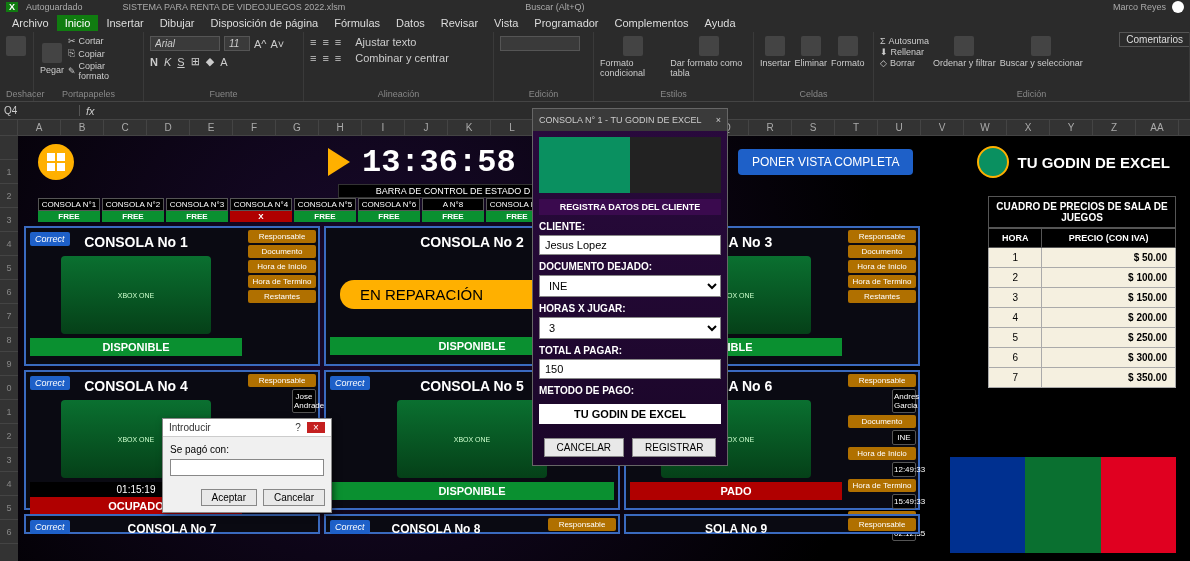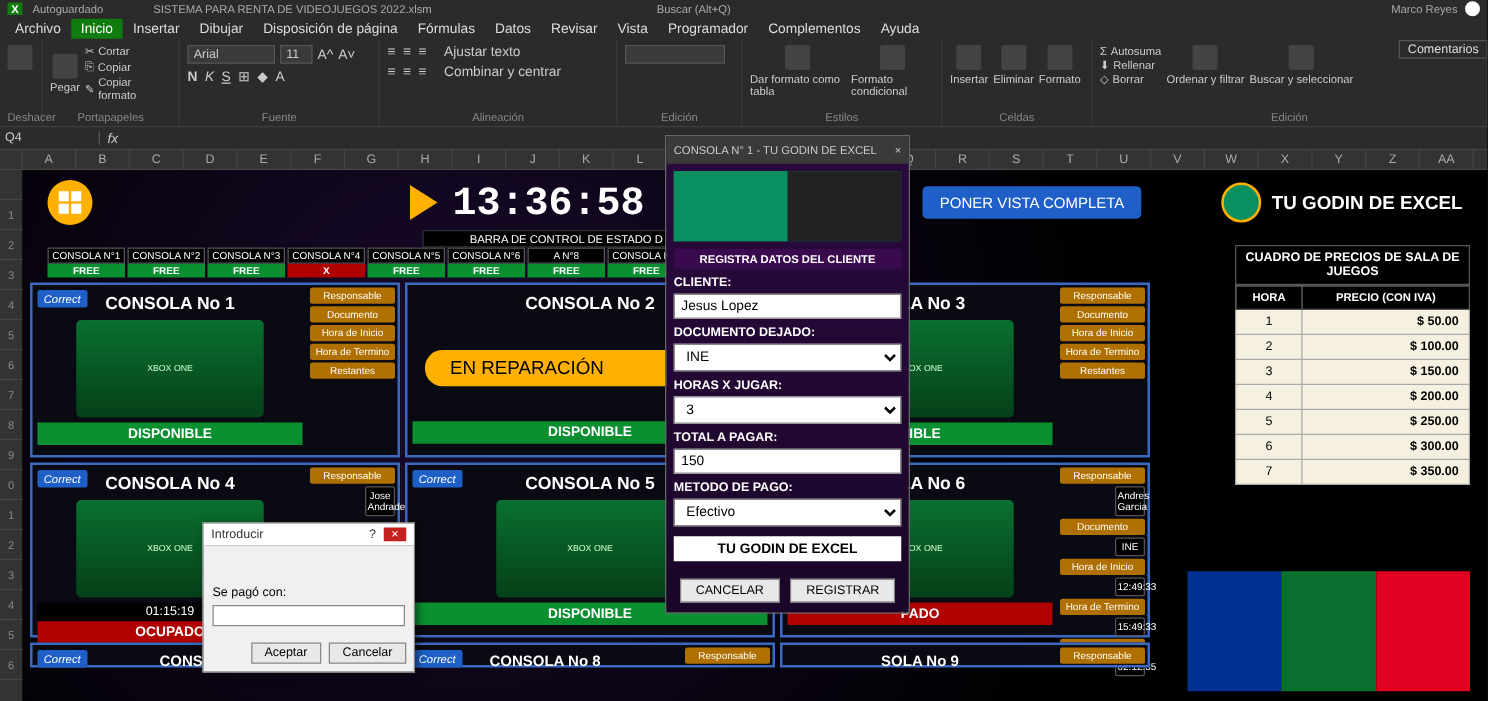--- a/index.html
+++ b/index.html
@@ -19,21 +19,21 @@
 .menubar .comentarios { border: 1px solid #555; padding: 1px 6px; font-size: 10px; margin-top: 32px; }
 
 
 .ribbon { height: 70px; background: #2b2b2b; border-bottom: 1px solid #444; display: flex; }
 .ribbon-group { border-right: 1px solid #3a3a3a; padding: 4px 6px 2px; display: flex; flex-direction: column; justify-content: space-between; }
 .ribbon-group .label { text-align: center; font-size: 9px; color: #888; }
 .ribbon-btn { display: flex; flex-direction: column; align-items: center; gap: 2px; font-size: 9px; color: #ccc; }
 .ribbon-icon { width: 20px; height: 20px; background: #444; border-radius: 2px; }
 .ribbon-row { display: flex; gap: 4px; align-items: center; }
 .ribbon-small { font-size: 9px; color: #ccc; display: flex; align-items: center; gap: 3px; }
-.font-sel { background: #3a3a3a; border: 1px solid #555; color: #ccc; font-size: 10px; padding: 1px 4px; }
+.font-sel { background: #3a3a3a; border: 1px solid #555; color: #ccc; font-size: 10px; padding: 1px 4px; font-style: italic; }
 
 
 .formulabar { height: 18px; background: #2b2b2b; border-bottom: 1px solid #444; display: flex; align-items: center; }
 .namebox { width: 80px; border-right: 1px solid #555; padding: 0 4px; font-size: 10px; }
 .fx { padding: 0 6px; font-style: italic; }
 
 
 .colheaders { height: 16px; background: #333; display: flex; border-bottom: 1px solid #444; font-size: 10px; }
 .colheaders div { border-right: 1px solid #444; text-align: center; line-height: 16px; color: #aaa; }
 .rowhead { width: 18px; background: #333; border-right: 1px solid #444; }
@@ -109,21 +109,21 @@
 .form-label { color: #fff; font-size: 10px; font-weight: bold; margin: 6px 0 3px; }
 .form-input { width: 100%; background: #fff; border: 1px solid #888; padding: 3px 5px; font-size: 11px; }
 .form-footer-brand { background: #fff; color: #000; text-align: center; font-weight: bold; padding: 4px; margin-top: 8px; font-size: 11px; }
 .form-btns { display: flex; gap: 8px; padding: 8px; justify-content: center; }
 .form-btns button { background: #e8e8e8; border: 1px solid #888; padding: 3px 12px; font-size: 10px; cursor: pointer; }
 
 
 .input-dialog { position: absolute; top: 418px; left: 162px; width: 170px; background: #f0f0f0; border: 1px solid #888; z-index: 200; box-shadow: 2px 2px 6px rgba(0,0,0,.5); }
 .input-dialog .dlg-title { background: #fff; color: #333; font-size: 10px; padding: 3px 6px; display: flex; justify-content: space-between; border-bottom: 1px solid #ccc; }
 .input-dialog .dlg-close { background: #c42020; color: #fff; width: 18px; text-align: center; cursor: pointer; }
-.input-dialog .dlg-body { padding: 7px; color: #000; margin-top: 25px; }
+.input-dialog .dlg-body { padding: 7px; color: #000; }
 .input-dialog .dlg-label { font-size: 10px; margin-bottom: 4px; }
 .input-dialog input { width: 100%; border: 1px solid #888; padding: 2px; font-size: 10px; }
 .input-dialog .dlg-btns { text-align: right; padding: 6px; display: flex; justify-content: flex-end; gap: 6px; }
 .input-dialog .dlg-btns button { background: #e8e8e8; border: 1px solid #888; padding: 2px 10px; font-size: 10px; cursor: pointer; }
 </style>
 </head>
 <body>
 
 <div class="titlebar">
   <span class="xl">X</span>
@@ -221,25 +221,25 @@
   <div class="ribbon-group" style="width:100px">
     <div class="ribbon-row">
         <input class="font-sel" style="width: 80px;">
       </div>
     <div class="label">Edición</div>
   </div>
   <div class="ribbon-group" style="width:160px">
     <div class="ribbon-row">
       <div class="ribbon-btn">
           <div class="ribbon-icon"></div>
+          <span>Formato condicional</span>
+        </div>
+      <div class="ribbon-btn">
+          <div class="ribbon-icon"></div>
           <span>Dar formato como tabla</span>
-        </div>
-      <div class="ribbon-btn">
-          <div class="ribbon-icon"></div>
-          <span>Formato condicional</span>
         </div>
     </div>
     <div class="label">Estilos</div>
   </div>
   <div class="ribbon-group" style="width:120px">
     <div class="ribbon-row">
       <div class="ribbon-btn">
           <div class="ribbon-icon"></div>
           <span>Insertar</span>
         </div>
@@ -566,21 +566,20 @@
     <div class="form-section">REGISTRA DATOS DEL CLIENTE</div>
     <div class="form-label">CLIENTE:</div>
     <input class="form-input" value="Jesus Lopez" style="">
     <div class="form-label">DOCUMENTO DEJADO:</div>
     <select class="form-input"><option>INE</option></select>
     <div class="form-label">HORAS X JUGAR:</div>
     <select class="form-input"><option>3</option></select>
     <div class="form-label">TOTAL A PAGAR:</div>
     <input class="form-input" value="150" style="">
     <div class="form-label">METODO DE PAGO:</div>
-    <select class="form-input"><option>Efectivo</option></select>
     <div class="form-footer-brand">TU GODIN DE EXCEL</div>
   </div>
   <div class="form-btns">
     <button>CANCELAR</button>
     <button>REGISTRAR</button>
   </div>
 </div>
 
 <div class="input-dialog">
   <div class="dlg-title">

